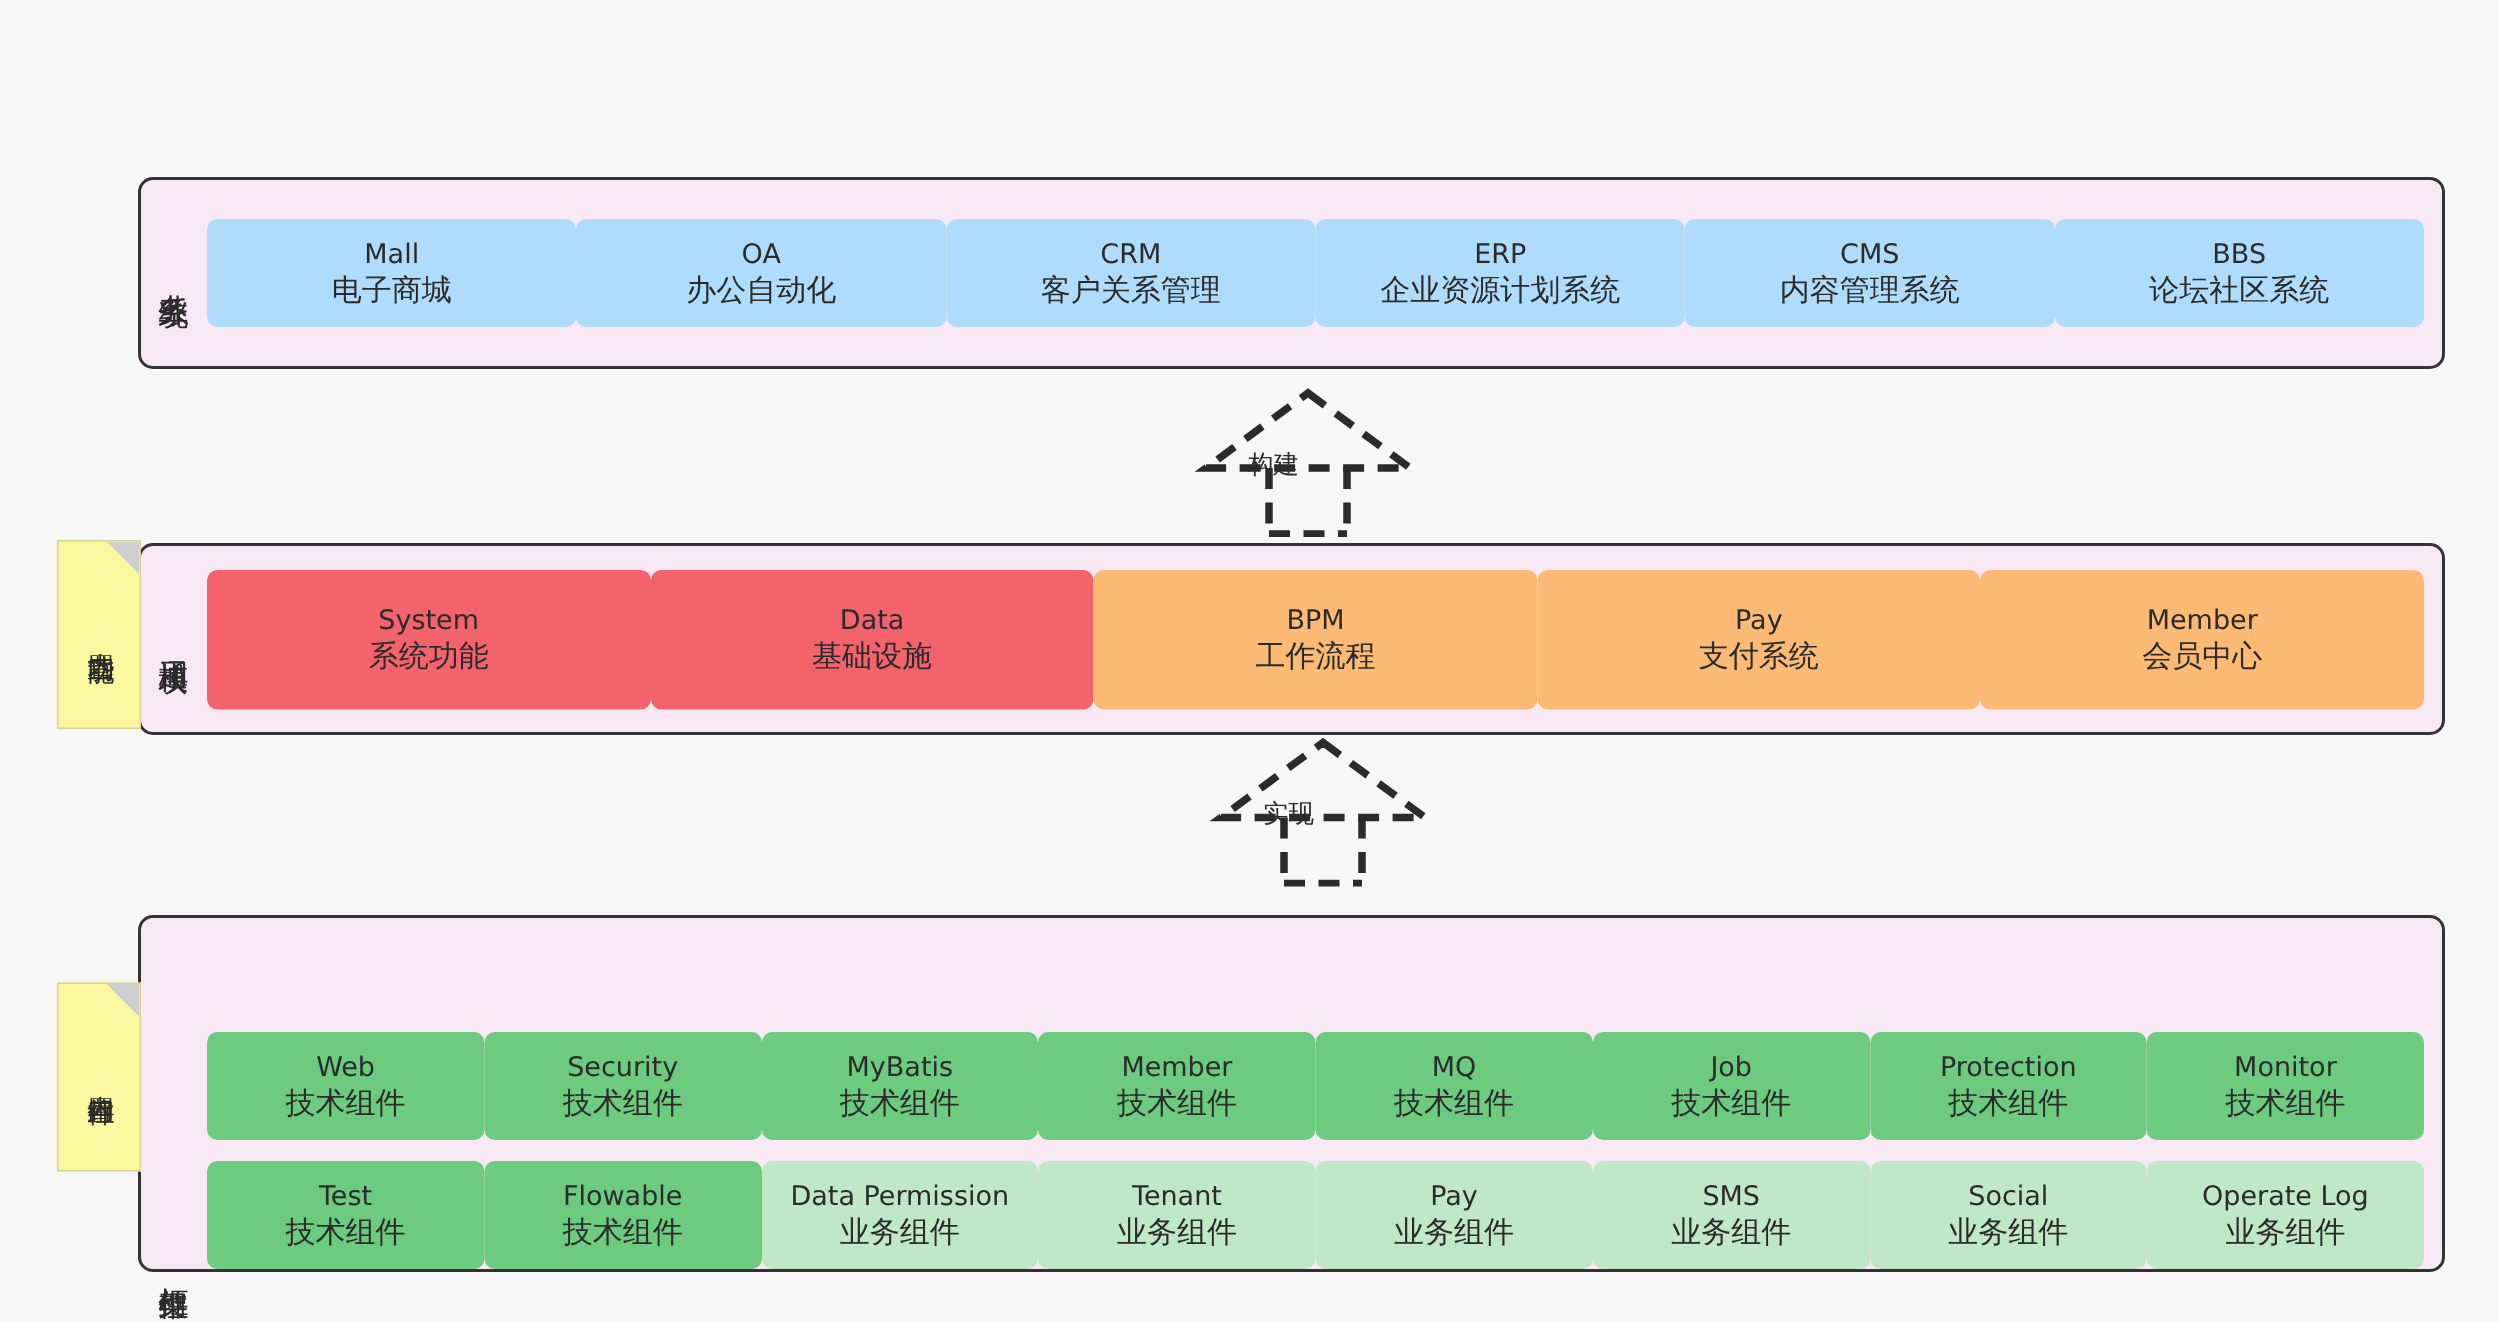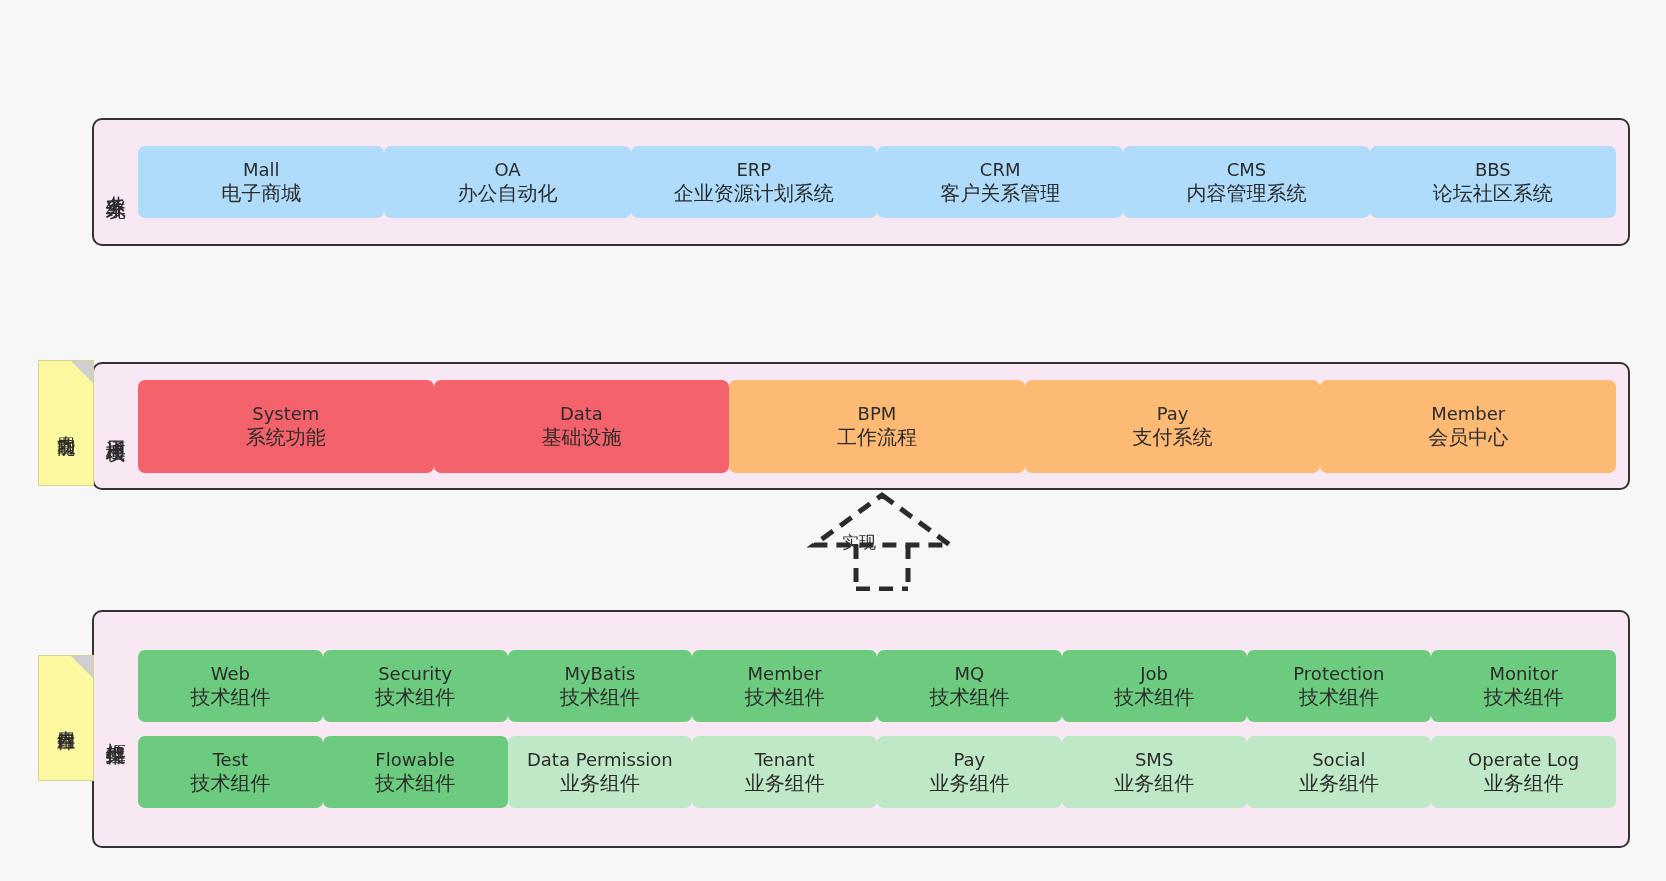--- a/index.html
+++ b/index.html
@@ -142,39 +142,50 @@
       <div class="row">
         <div class="card blue">
           <span class="name">Mall</span>
           <span class="sub">电子商城</span>
         </div>
         <div class="card blue">
           <span class="name">OA</span>
           <span class="sub">办公自动化</span>
         </div>
         <div class="card blue">
+          <span class="name">CRM</span>
+          <span class="sub">客户关系管理</span>
+        </div>
+        <div class="card blue">
           <span class="name">ERP</span>
           <span class="sub">企业资源计划系统</span>
         </div>
         <div class="card blue">
-          <span class="name">CRM</span>
-          <span class="sub">客户关系管理</span>
-        </div>
-        <div class="card blue">
           <span class="name">CMS</span>
           <span class="sub">内容管理系统</span>
         </div>
         <div class="card blue">
           <span class="name">BBS</span>
           <span class="sub">论坛社区系统</span>
         </div>
       </div>
     </div>
   </div>
 
+  <div class="arrow" style="left:790px; top:258px; width:160px; height:100px;">
+    <svg width="160" height="100" viewBox="0 0 160 100">
+
+      <path d="M 82 4 L 150 54 L 14 54 Z" fill="none" stroke="#2b2b2b" stroke-width="5" stroke-dasharray="14,9" stroke-linejoin="miter"></path>
+
+      <path d="M 56 54 L 56 100" fill="none" stroke="#2b2b2b" stroke-width="5" stroke-dasharray="14,9"></path>
+      <path d="M 108 54 L 108 100" fill="none" stroke="#2b2b2b" stroke-width="5" stroke-dasharray="14,9"></path>
+      <path d="M 56 98 L 108 98" fill="none" stroke="#2b2b2b" stroke-width="5" stroke-dasharray="14,9"></path>
+    </svg>
+    <span class="arrow-label" style="left:42px; top:40px;">构建</span>
+  </div>
 
   <div class="layer" id="layer-modules" style="left:92px; top:362px; width:1538px; height:128px;">
     <div class="layer-title">通用模块</div>
     <div class="layer-body">
       <div class="row">
         <div class="card red">
           <span class="name">System</span>
           <span class="sub">系统功能</span>
         </div>
         <div class="card red">
@@ -205,21 +216,21 @@
   <div class="arrow" style="left:800px; top:491px; width:160px; height:100px;">
     <svg width="160" height="100" viewBox="0 0 160 100">
       <path d="M 82 4 L 150 54 L 14 54 Z" fill="none" stroke="#2b2b2b" stroke-width="5" stroke-dasharray="14,9" stroke-linejoin="miter"></path>
       <path d="M 56 54 L 56 100" fill="none" stroke="#2b2b2b" stroke-width="5" stroke-dasharray="14,9"></path>
       <path d="M 108 54 L 108 100" fill="none" stroke="#2b2b2b" stroke-width="5" stroke-dasharray="14,9"></path>
       <path d="M 56 98 L 108 98" fill="none" stroke="#2b2b2b" stroke-width="5" stroke-dasharray="14,9"></path>
     </svg>
     <span class="arrow-label" style="left:42px; top:40px;">实现</span>
   </div>
 
-  <div class="layer" id="layer-framework" style="left:92px; top:610px; width:1538px; height:238px;">
+  <div class="layer" id="layer-framework" style="left:92px; top:610px; width:1538px; height:238px;align-items:flex-end;">
     <div class="layer-title">框架组件</div>
     <div class="layer-body">
 
       <div class="row">
         <div class="card green">
           <span class="name">Web</span>
           <span class="sub">技术组件</span>
         </div>
         <div class="card green">
           <span class="name">Security</span>

